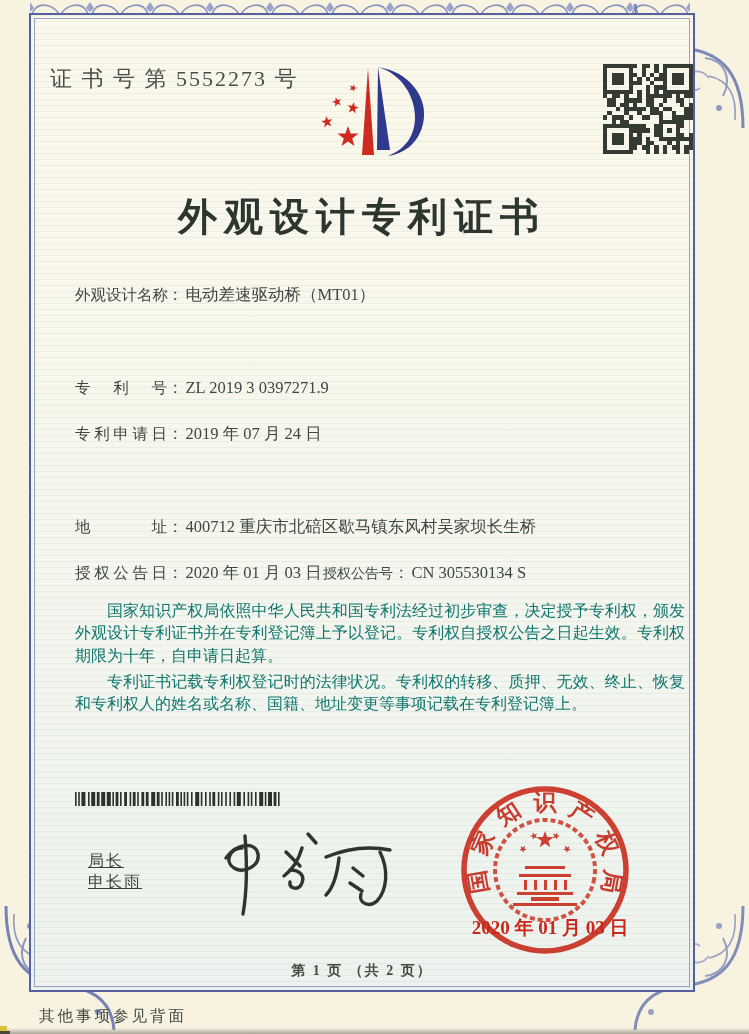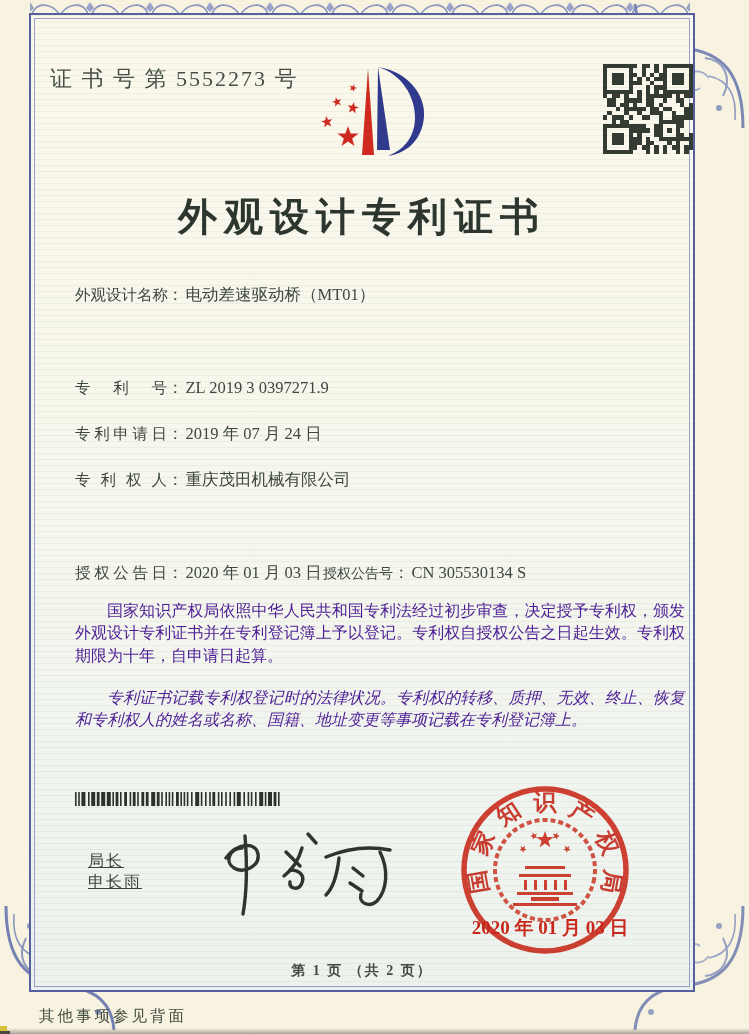--- a/index.html
+++ b/index.html
@@ -27,23 +27,23 @@
   .qr{position:absolute;left:603px;top:64px;}
   .cert-title{
     position:absolute;left:29px;top:190px;width:666px;text-align:center;
     font-size:39px;font-weight:bold;letter-spacing:7px;color:#2c362f;white-space:nowrap;
   }
   .row{position:absolute;left:75px;font-size:16.5px;white-space:nowrap;color:#3e4840;}
   .lbl{display:inline-block;width:92px;font-size:15.5px;text-align:justify;text-align-last:justify;vertical-align:baseline;}
   .colon{margin-right:2px;}
   .pair2{position:absolute;left:248px;top:0;white-space:nowrap;}
   .lbl2{font-size:14px;}
-  .paras{position:absolute;left:75px;top:600px;width:610px;font-size:16px;line-height:22.3px;text-align:justify;color:#4c1d95;}
+  .paras{position:absolute;left:75px;top:600px;width:610px;font-size:16px;line-height:22.3px;text-align:justify;color:#0f766e;}
   .paras p{margin:0;text-indent:2em;}
-  .paras p + p{margin-top:20px;font-style:italic;}
+  .paras p + p{margin-top:4px;}
   .barcode{position:absolute;left:75px;top:792px;}
   .officer{position:absolute;left:88px;top:851px;font-size:16px;color:#3b423b;letter-spacing:2px;text-decoration:underline;}
   .officer .name{margin-top:0;}
   .signature{position:absolute;left:198px;top:826px;}
   .seal{position:absolute;left:450px;top:773px;opacity:.93;mix-blend-mode:multiply;}
   #seal-chars text{font-size:23px;font-weight:bold;fill:#d33023;font-family:"Liberation Serif","DejaVu Serif",serif;}
   .seal-date{
     position:absolute;left:455px;top:915px;width:190px;text-align:center;
     font-size:19px;font-weight:bold;color:#c8281b;white-space:nowrap;
   }
@@ -111,22 +111,22 @@
 
   <div class="row" style="top:284px">
     <span class="lbl">外观设计名称</span><span class="colon">：</span><span class="val">电动差速驱动桥（MT01）</span>
   </div>
   <div class="row" style="top:377px">
     <span class="lbl">专利号</span><span class="colon">：</span><span class="val">ZL 2019 3 0397271.9</span>
   </div>
   <div class="row" style="top:423px">
     <span class="lbl">专利申请日</span><span class="colon">：</span><span class="val">2019 年 07 月 24 日</span>
   </div>
-  <div class="row" style="top:469px">
-    <span class="lbl">专利权人</span><span class="colon">：</span><span class="val">重庆茂田机械有限公司</span>
+  <div class="row" style="top:516px">
+    <span class="lbl">地址</span><span class="colon">：</span><span class="val">400712 重庆市北碚区歇马镇东风村吴家坝长生桥</span>
   </div>
   <div class="row" style="top:562px">
     <span class="lbl">授权公告日</span><span class="colon">：</span><span class="val">2020 年 01 月 03 日</span>
     <span class="pair2">
       <span class="lbl2">授权公告号</span><span class="colon">：</span><span class="val">CN 305530134 S</span>
     </span>
   </div>
 
   <div class="paras">
     <p>国家知识产权局依照中华人民共和国专利法经过初步审查，决定授予专利权，颁发外观设计专利证书并在专利登记簿上予以登记。专利权自授权公告之日起生效。专利权期限为十年，自申请日起算。</p>

